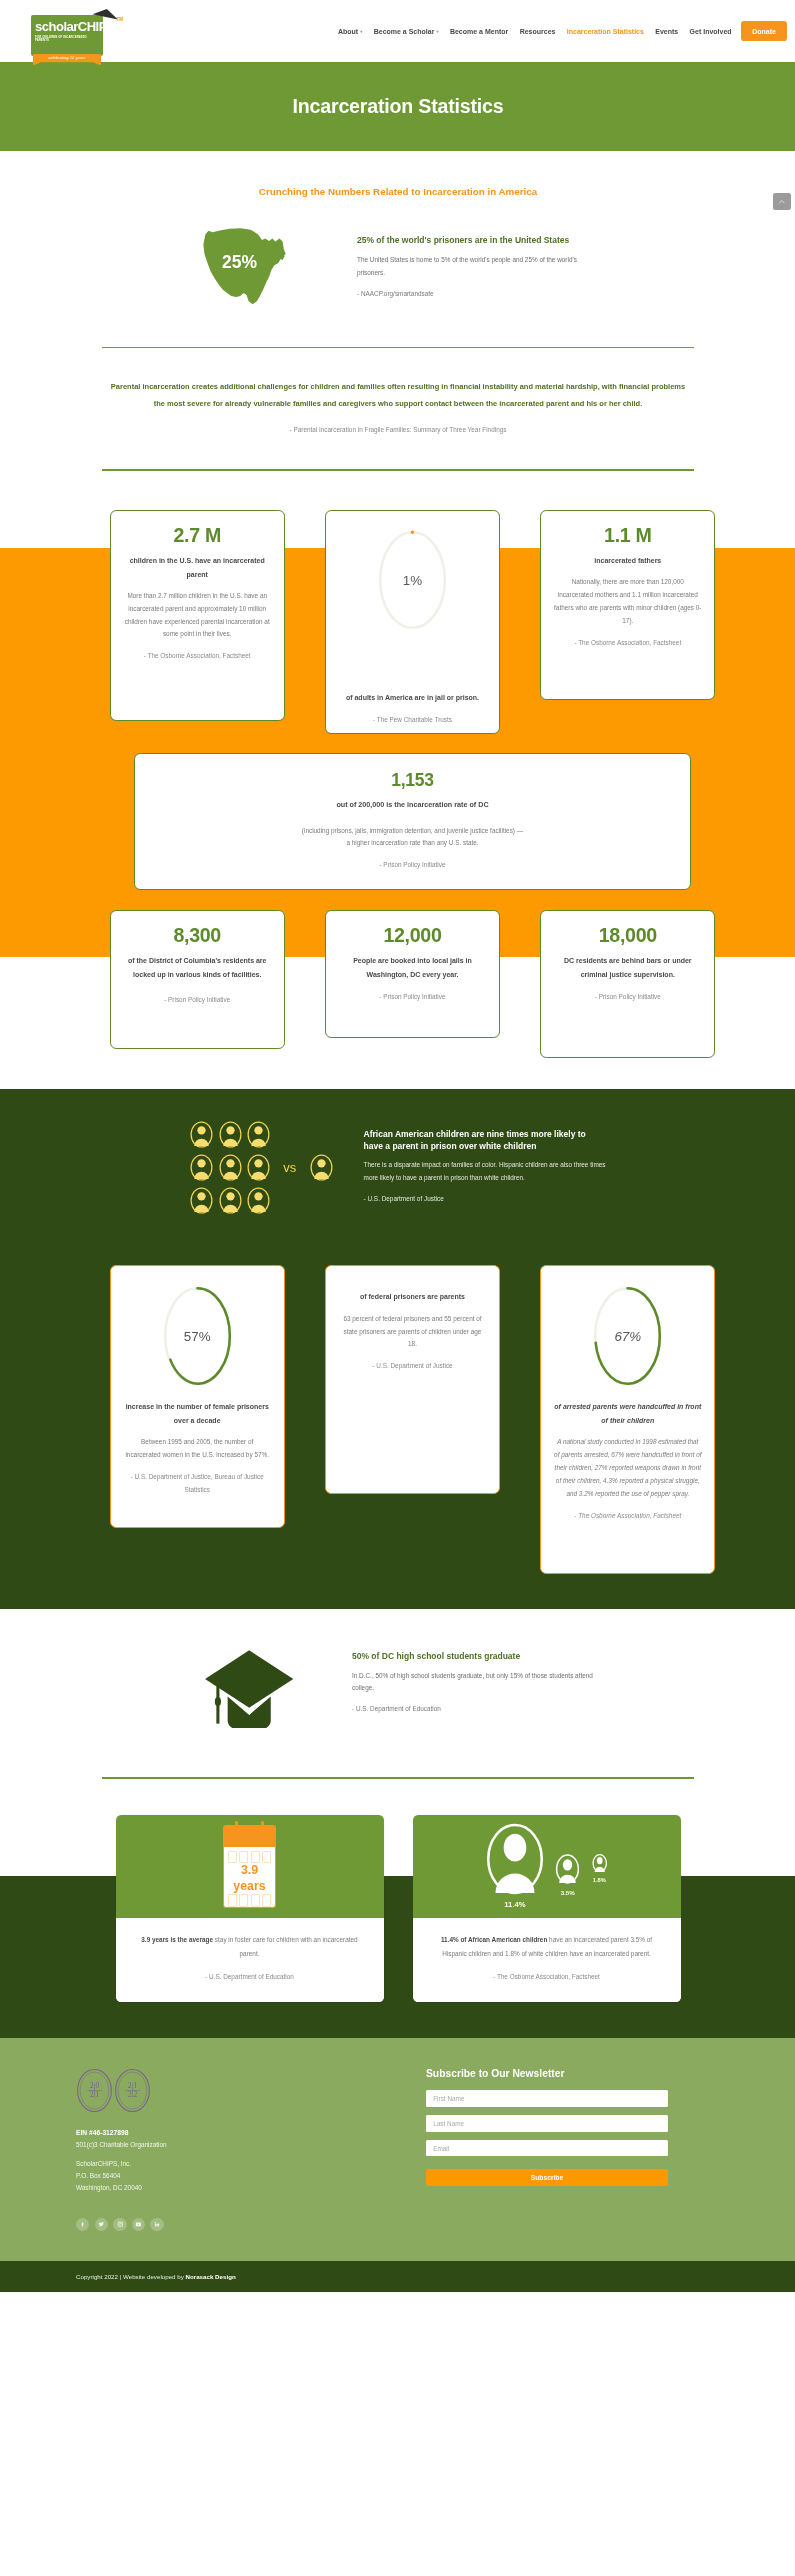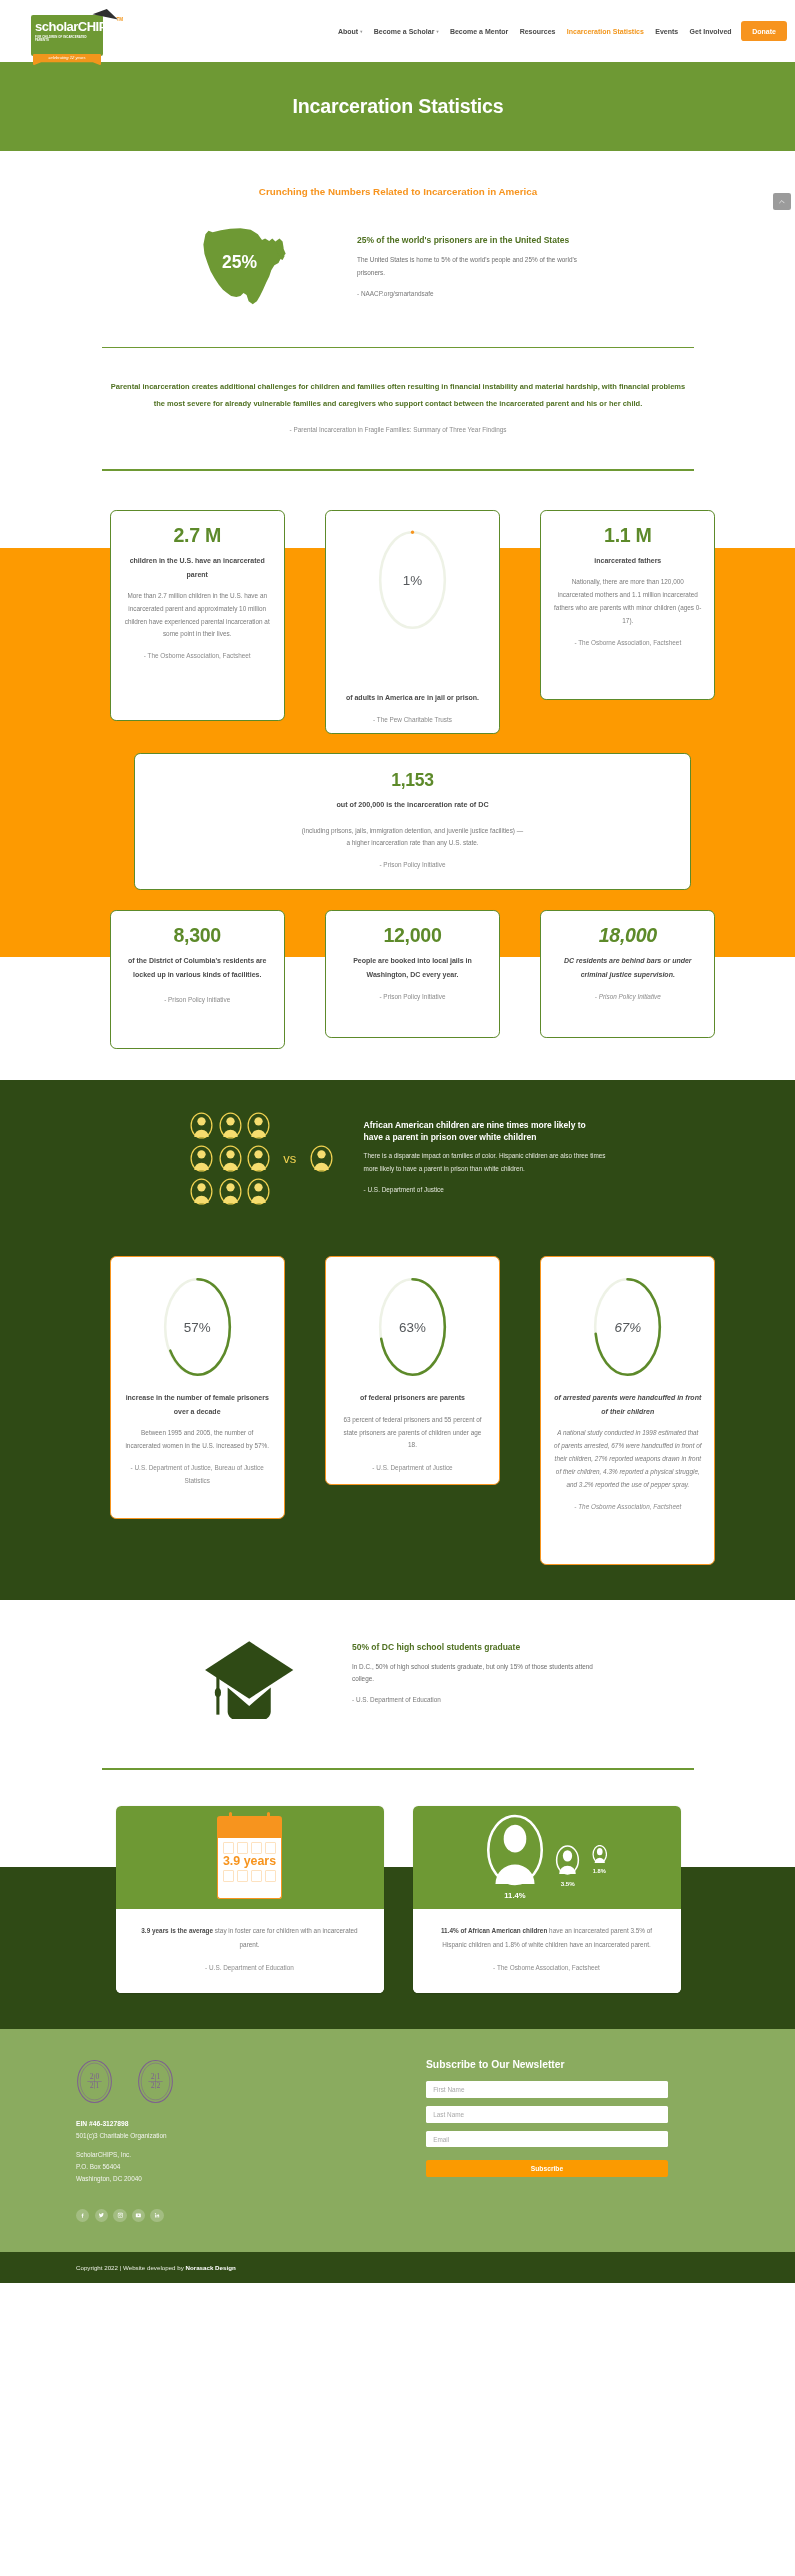--- a/index.html
+++ b/index.html
@@ -189,39 +189,39 @@
   }
   .pc{ width:268px; border-radius:5.2px; overflow:hidden; background:#fff;
        box-shadow:0 0.5px 1.5px rgba(0,0,0,.12); }
   .pc-top{ background:#6e9934; height:103px; display:flex;
            align-items:center; justify-content:center; position:relative; }
   .pc-body{ background:#fff; padding:15.5px 24px 18.5px; text-align:center; }
   .pc-body p{ font-size:6.4px; line-height:2.15; color:#7b7b7b; }
   .pc-body b{ color:#4a4a4a; }
   .pc-body .src{ margin-top:9.3px; color:#8a8a8a; }
 
-  .calendar{ width:65px; height:82px; position:relative; }
+  .calendar{ width:53px; height:82px; position:relative; }
   .cal-top{ background:#f7941e; height:21.6px; border-radius:3.1px 3.1px 0 0; }
   .cal-body{ background:#fff; height:61px; border:1.5px solid #f7941e;
              border-top:none; border-radius:0 0 3.1px 3.1px; padding:4.1px 3.6px;}
   .cal-r{ display:flex; gap:2.6px; justify-content:center; }
   .cal-c{ width:11.3px; height:12.4px; border:1px solid #fde2c0; border-radius:1px;}
   .cal-val{ color:#f7941e; font-size:12.4px; font-weight:bold; text-align:center;
             line-height:15.5px; }
   .cal-ring{ position:absolute; width:3.1px; height:8.2px; background:#f7941e;
              border-radius:1.5px; top:-4.1px; }
 
   .avatars{ display:flex; align-items:flex-end; gap:11.3px; }
   .av-lab{ color:#fff; font-weight:bold; text-align:center; margin-top:3.1px;}
 
   
   .footer{ background:#8aab5f; padding:30px 0 0; }
   .footer-inner{ width:644px; margin:0 auto; display:flex; gap:31px; }
   .f-left{ width:319px; }
-  .seals{ display:flex; gap:24px; margin-bottom:15.5px;text-decoration:underline; }
+  .seals{ display:flex; gap:1px; margin-bottom:15.5px;text-decoration:underline; }
   .seal{ width:37px; height:45px; }
   .f-left .ein{ color:#fff; font-size:6.7px; font-weight:bold; margin-bottom:3.1px;}
   .f-left .ln{ color:#f2f4ee; font-size:6.4px; line-height:1.9; }
   .f-left .addr{ margin-top:7.2px; }
   .socials{ display:flex; gap:5.2px; margin-top:23px; }
   .soc{
     width:13.4px; height:13.4px; border-radius:50%;
     background:rgba(255,255,255,.22); display:flex;
     align-items:center; justify-content:center; cursor:pointer;
   }
@@ -374,21 +374,21 @@
       <div class="card" style="height:139px;">
         <div class="big-num">8,300</div>
         <div class="card-head">of the District of Columbia's residents are locked up in various kinds of facilities.</div>
         <div class="card-src" style="margin-top:12.4px;">- Prison Policy Initiative</div>
       </div>
       <div class="card" style="height:128px;">
         <div class="big-num">12,000</div>
         <div class="card-head">People are booked into local jails in Washington, DC every year.</div>
         <div class="card-src">- Prison Policy Initiative</div>
       </div>
-      <div class="card" style="height:128px;font-style:italic;">
+      <div class="card" style="height:148px;">
         <div class="big-num">18,000</div>
         <div class="card-head">DC residents are behind bars or under criminal justice supervision.</div>
         <div class="card-src">- Prison Policy Initiative</div>
       </div>
     </div>
   </div>
 
   <div style="position:relative;">
     <div style="position:absolute;left:0;right:0;top:0;height:520px;background:#2f4a15;z-index:1;"></div>
 
@@ -464,27 +464,20 @@
               <path d="M75 12 A63 93 0 0 1 75 198 A63 93 0 0 1 22 151" fill="none" stroke="#5d8a2a" stroke-width="5" stroke-linecap="round"></path>
             </svg>
             <div class="dv">57%</div>
           </div>
           <div class="card-head" style="margin-top:10.3px;">increase in the number of female prisoners over a decade</div>
           <div class="card-body" style="margin-top:9.3px;">Between 1995 and 2005, the number of incarcerated women in the U.S. increased by 57%.</div>
           <div class="card-src">- U.S. Department of Justice, Bureau of Justice Statistics</div>
         </div>
 
         <div class="card orange-border" style="height:229px;">
-          <div class="donut">
-            <svg viewBox="0 0 150 210" xmlns="http://www.w3.org/2000/svg">
-              <ellipse cx="75" cy="105" rx="63" ry="93" fill="none" stroke="#eef2e6" stroke-width="5"></ellipse>
-              <path d="M75 12 A63 93 0 0 1 75 198 A63 93 0 0 1 14 128" fill="none" stroke="#5d8a2a" stroke-width="5" stroke-linecap="round"></path>
-            </svg>
-            <div class="dv">63%</div>
-          </div>
           <div class="card-head" style="margin-top:10.3px;">of federal prisoners are parents</div>
           <div class="card-body" style="margin-top:9.3px;">63 percent of federal prisoners and 55 percent of state prisoners are parents of children under age 18.</div>
           <div class="card-src">- U.S. Department of Justice</div>
         </div>
 
         <div class="card orange-border" style="height:309px;font-style:italic;">
           <div class="donut">
             <svg viewBox="0 0 150 210" xmlns="http://www.w3.org/2000/svg">
               <ellipse cx="75" cy="105" rx="63" ry="93" fill="none" stroke="#eef2e6" stroke-width="5"></ellipse>
               <path d="M75 12 A63 93 0 0 1 75 198 A63 93 0 0 1 13 118" fill="none" stroke="#5d8a2a" stroke-width="5" stroke-linecap="round"></path>

